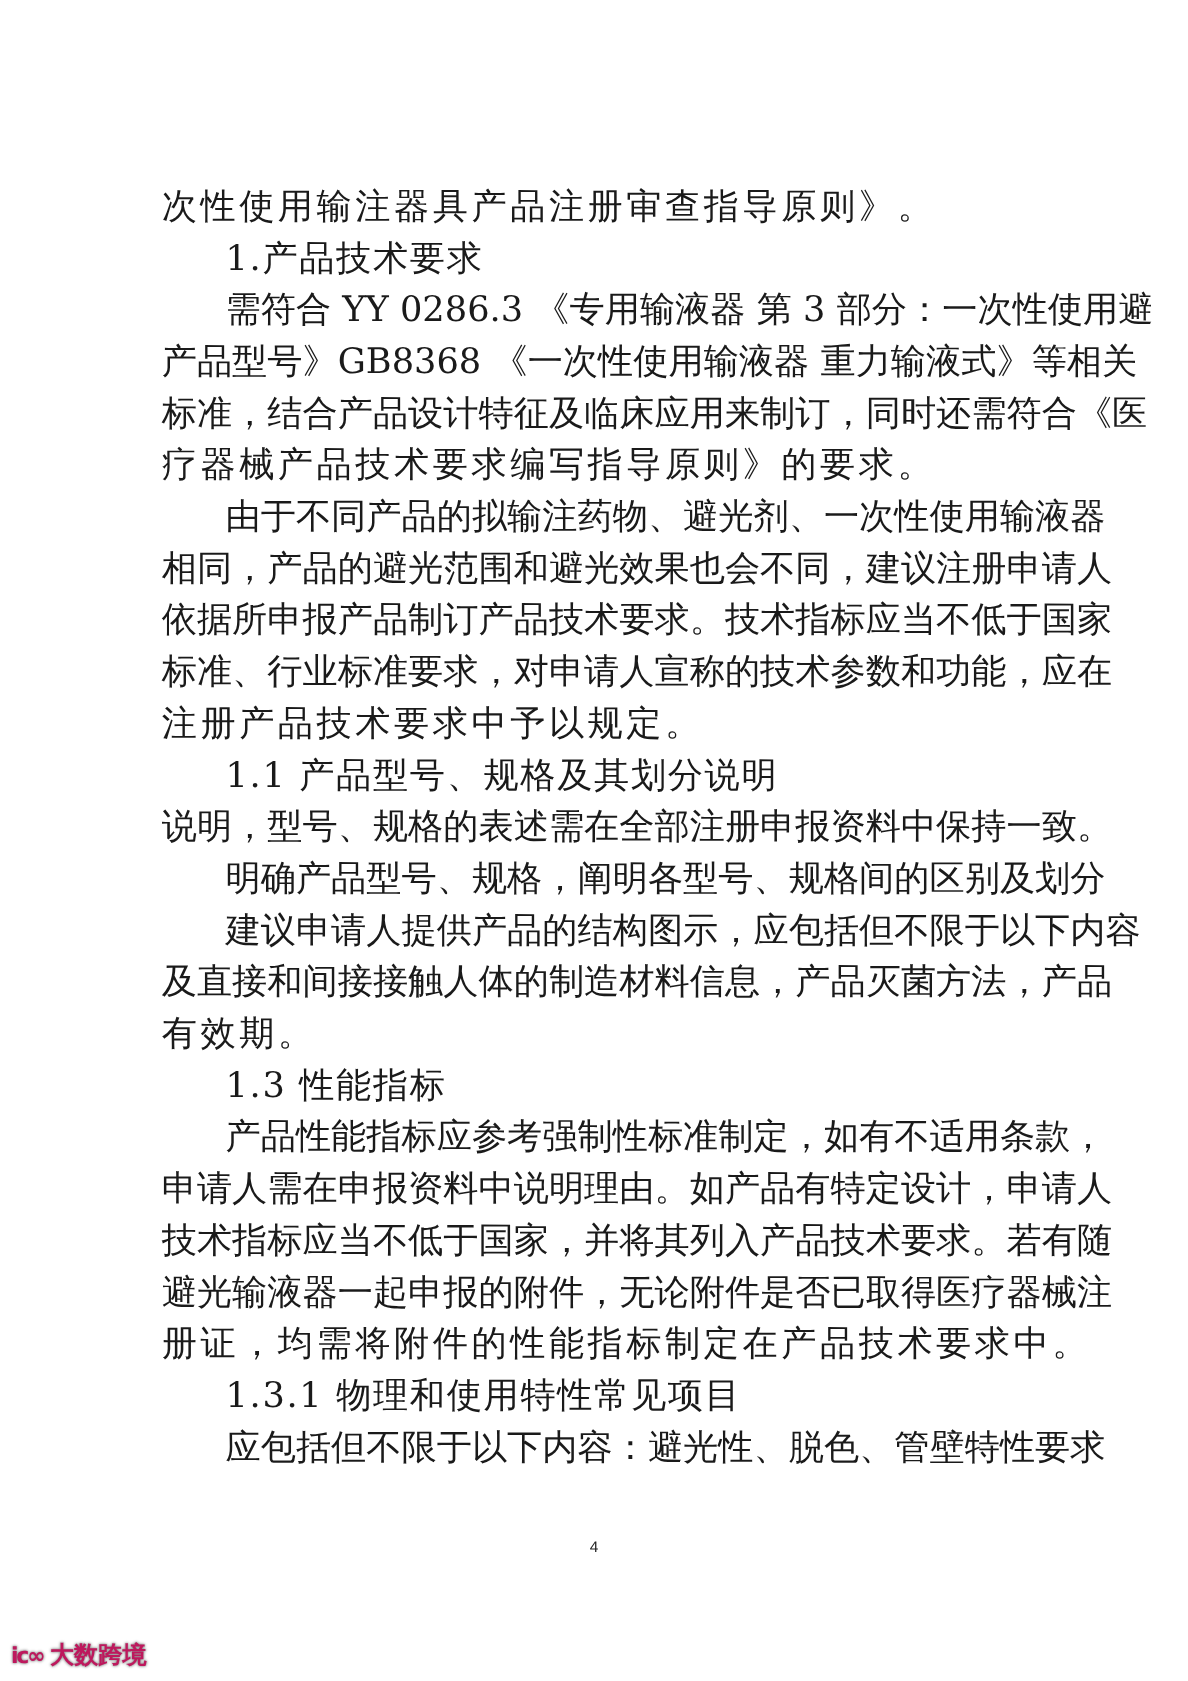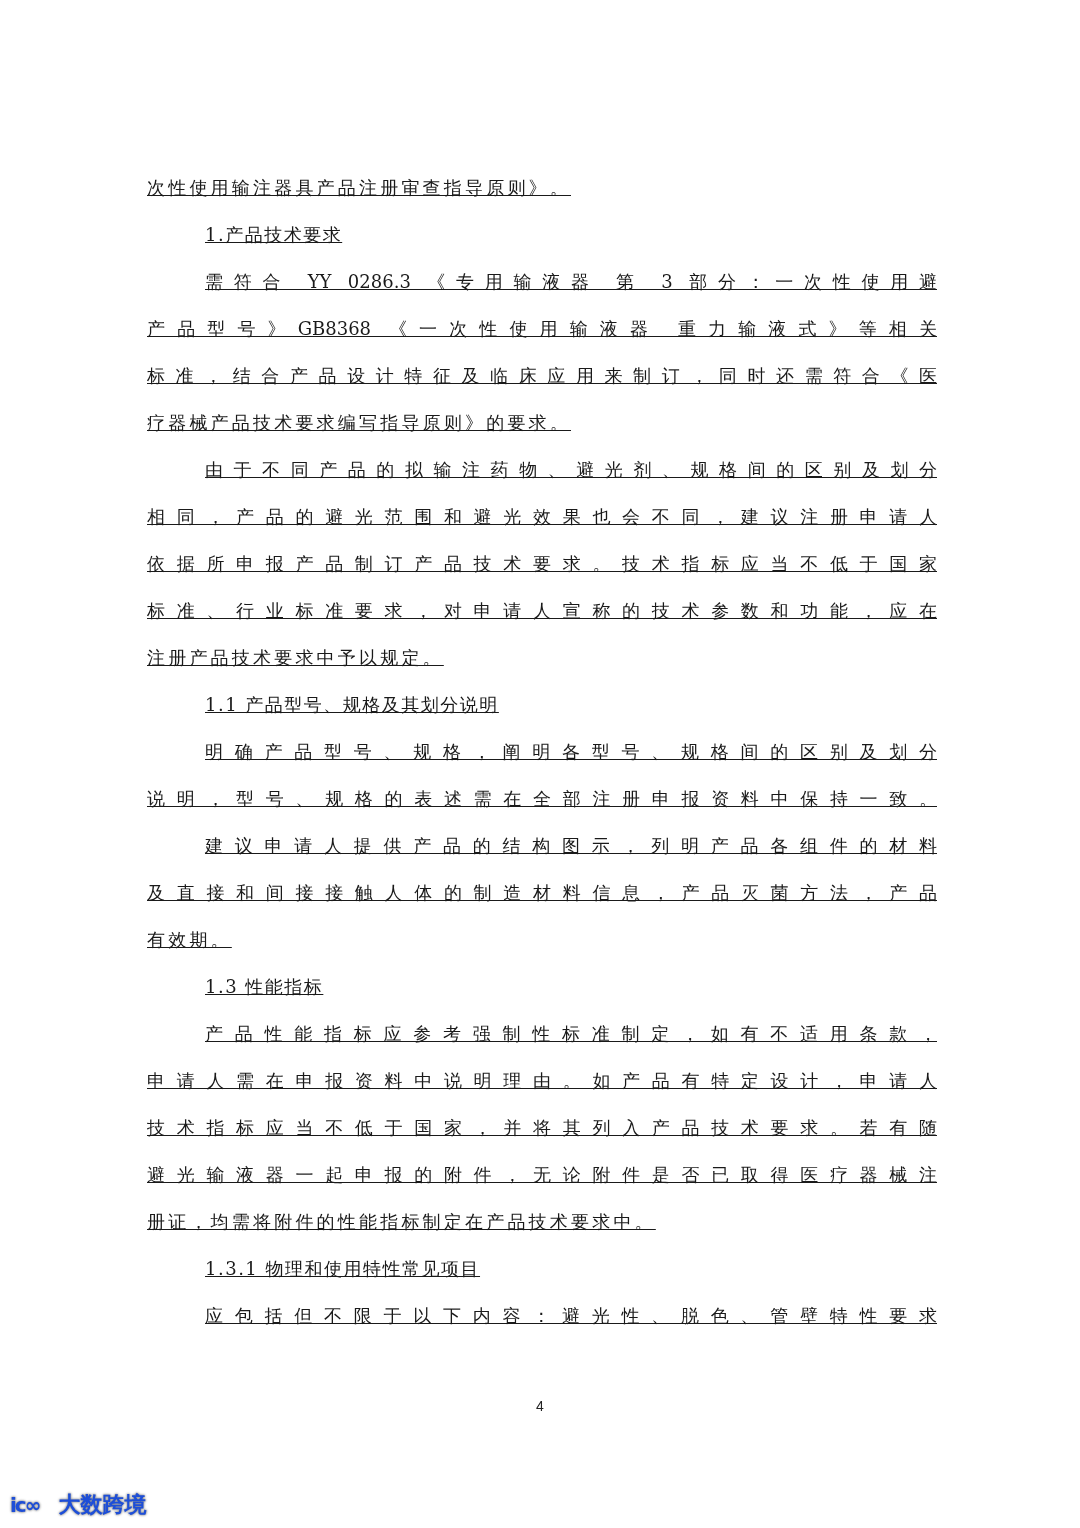--- a/index.html
+++ b/index.html
@@ -2,56 +2,56 @@
 <html><head>
 <meta charset="utf-8">
 <style>
   html, body { margin: 0; padding: 0; }
   body {
     width: 1080px; height: 1528px; background: #ffffff; position: relative; overflow: hidden;
     font-family: "DejaVu Serif", "Liberation Serif", serif; color: #1a1a1a;
   }
   .page { position: absolute; left: 147px; top: 164px; width: 790px; }
   .line {
-    height: 47px; line-height: 47px; font-size: 18px; white-space: nowrap;
-    letter-spacing: 3.2px; text-align: justify; text-decoration: underline;
+    height: 47px; line-height: 47px; font-size: 32px; white-space: nowrap;
+    letter-spacing: 3.2px; text-align: justify;
   }
   .line.indent { padding-left: 58px; }
   .line.justify { text-align-last: justify; letter-spacing: 0; }
   .heading { letter-spacing: 1.5px; }
   .page-number {
     position: absolute; left: 0; width: 1080px; top: 1398px; text-align: center;
     font-family: "Liberation Sans", sans-serif; font-size: 14px; color: #222;
   }
   .watermark {
-    position: absolute; left: 10px; top: 1490px; display: flex; align-items: center; gap: 19px;
-    color: #1d4ed8; font-family: "DejaVu Sans", sans-serif; font-size: 22px; font-weight: bold;
+    position: absolute; left: 10px; top: 1490px; display: flex; align-items: center; gap: 6px;
+    color: #be185d; font-family: "DejaVu Sans", sans-serif; font-size: 22px; font-weight: bold;
     text-shadow: 0 0 3px #888, 0 0 2px #999;
   }
   .wm-logo { font-size: 20px; letter-spacing: -2px; }
 </style>
 </head>
 <body>
 
 <div class="page" id="page">
     <div class="line">次性使用输注器具产品注册审查指导原则》。</div>
     <div class="line indent heading">1.产品技术要求</div>
     <div class="line indent justify">需符合 YY 0286.3 《专用输液器 第 3 部分：一次性使用避</div>
     <div class="line justify">产品型号》GB8368 《一次性使用输液器 重力输液式》等相关</div>
     <div class="line justify">标准，结合产品设计特征及临床应用来制订，同时还需符合《医</div>
     <div class="line">疗器械产品技术要求编写指导原则》的要求。</div>
-    <div class="line indent justify">由于不同产品的拟输注药物、避光剂、规格间的区别及划分</div>
+    <div class="line indent justify">由于不同产品的拟输注药物、避光剂、一次性使用输液器</div>
     <div class="line justify">相同，产品的避光范围和避光效果也会不同，建议注册申请人</div>
     <div class="line justify">依据所申报产品制订产品技术要求。技术指标应当不低于国家</div>
     <div class="line justify">标准、行业标准要求，对申请人宣称的技术参数和功能，应在</div>
     <div class="line">注册产品技术要求中予以规定。</div>
     <div class="line indent heading">1.1 产品型号、规格及其划分说明</div>
+    <div class="line justify">说明，型号、规格的表述需在全部注册申报资料中保持一致。</div>
     <div class="line indent justify">明确产品型号、规格，阐明各型号、规格间的区别及划分</div>
-    <div class="line justify">说明，型号、规格的表述需在全部注册申报资料中保持一致。</div>
-    <div class="line indent justify">建议申请人提供产品的结构图示，列明产品各组件的材料</div>
+    <div class="line indent justify">建议申请人提供产品的结构图示，应包括但不限于以下内容</div>
     <div class="line justify">及直接和间接接触人体的制造材料信息，产品灭菌方法，产品</div>
     <div class="line">有效期。</div>
     <div class="line indent heading">1.3 性能指标</div>
     <div class="line indent justify">产品性能指标应参考强制性标准制定，如有不适用条款，</div>
     <div class="line justify">申请人需在申报资料中说明理由。如产品有特定设计，申请人</div>
     <div class="line justify">技术指标应当不低于国家，并将其列入产品技术要求。若有随</div>
     <div class="line justify">避光输液器一起申报的附件，无论附件是否已取得医疗器械注</div>
     <div class="line">册证，均需将附件的性能指标制定在产品技术要求中。</div>
     <div class="line indent heading">1.3.1 物理和使用特性常见项目</div>
     <div class="line indent justify">应包括但不限于以下内容：避光性、脱色、管壁特性要求</div>

